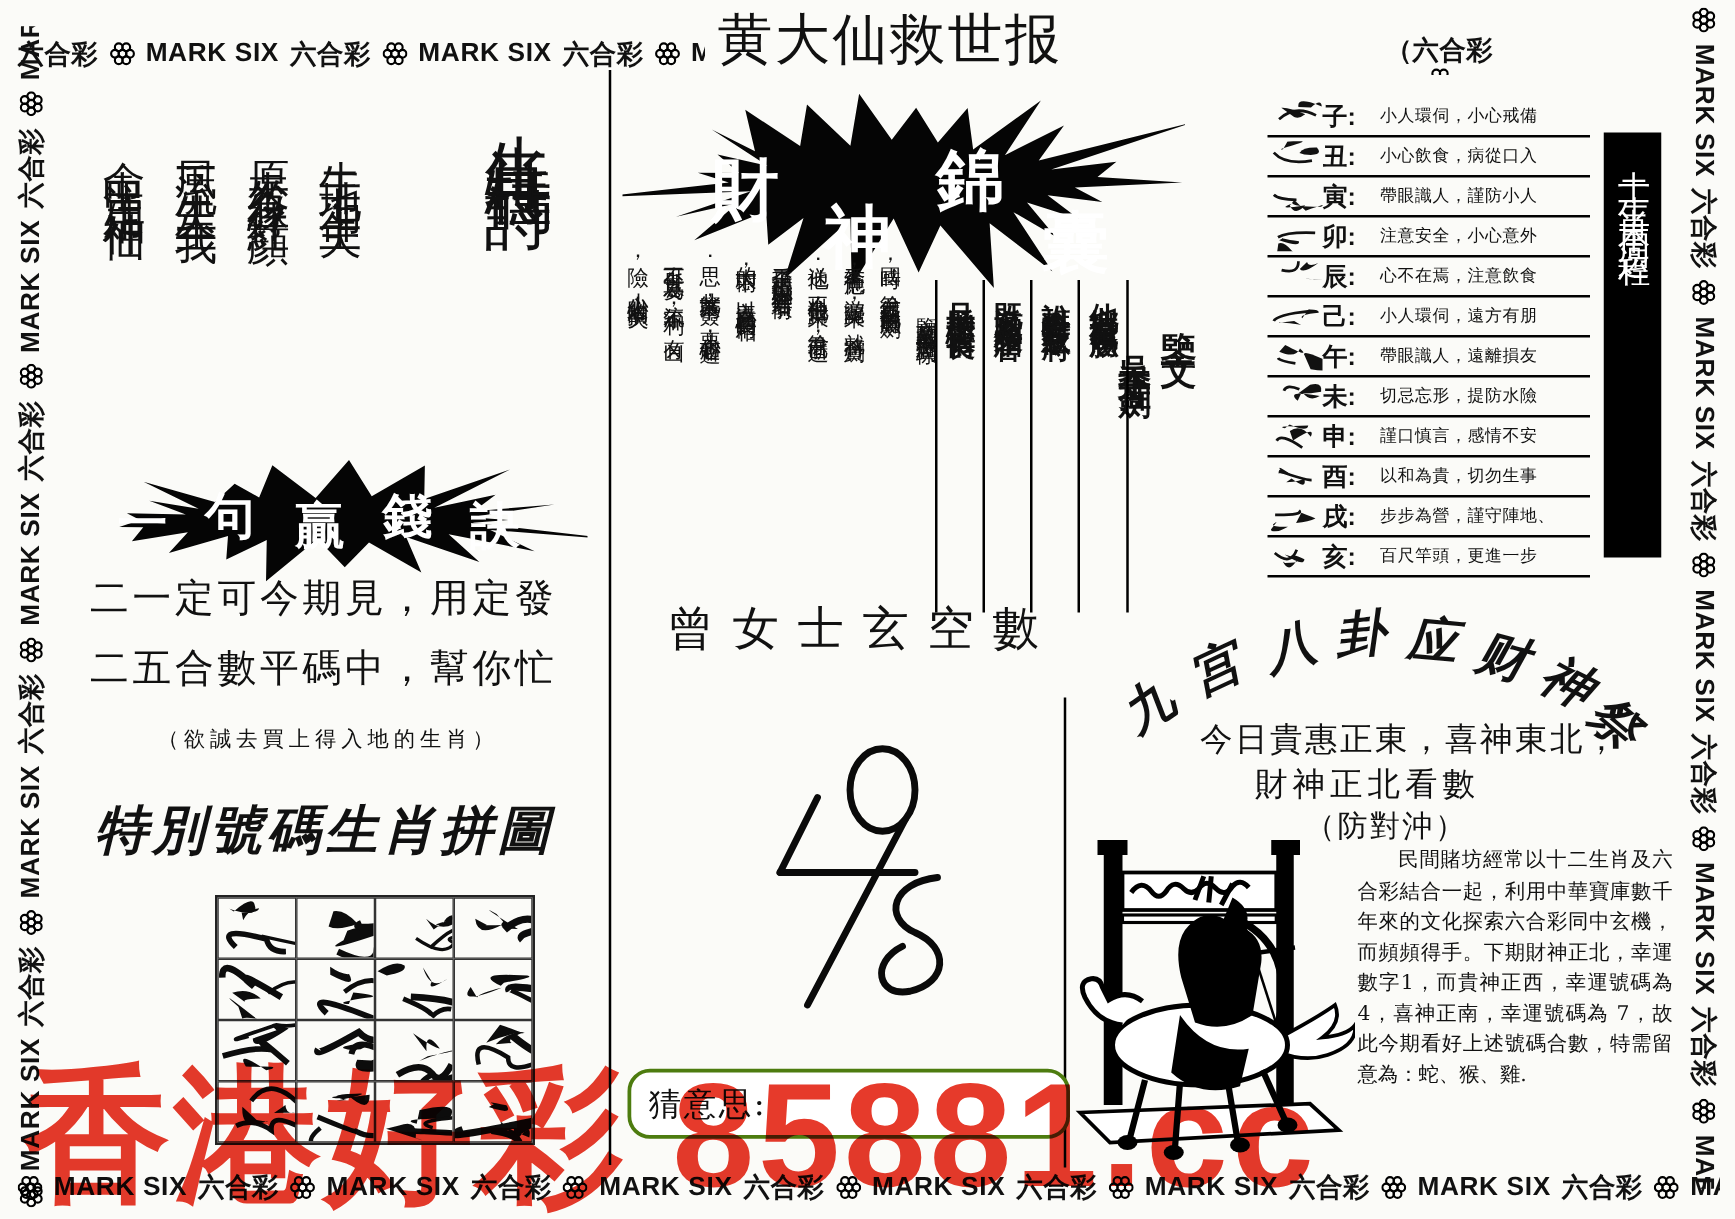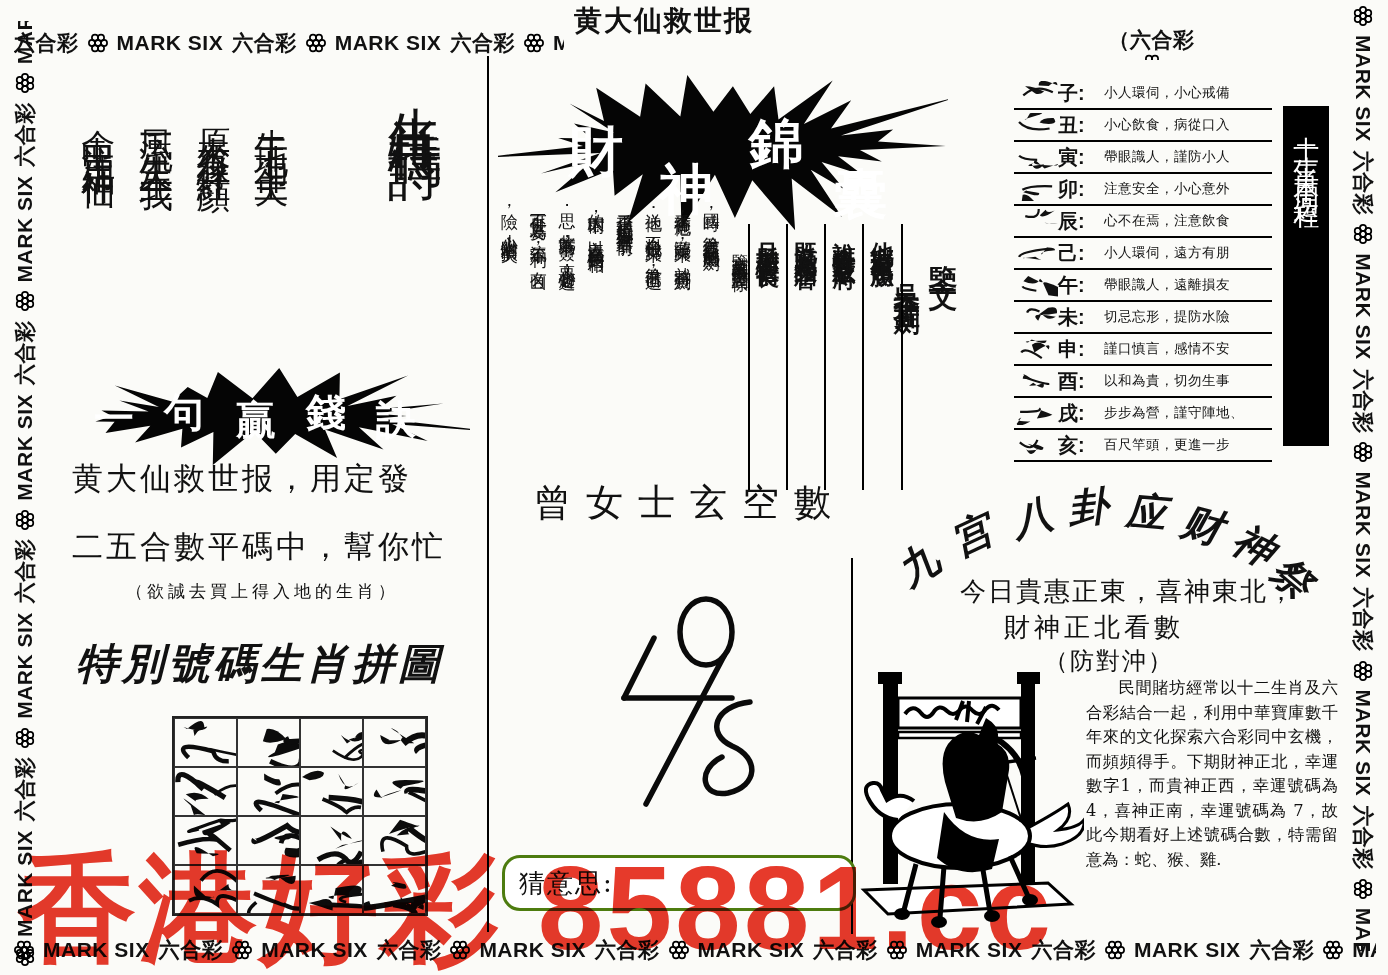--- a/index.html
+++ b/index.html
@@ -11,31 +11,31 @@
   
   .border-strip{position:absolute;white-space:nowrap;overflow:hidden;font-weight:bold;
                 font-size:21px;letter-spacing:.5px;height:34px;display:flex;align-items:center;}
   .border-strip span{margin-right:9px;}
   .border-strip svg{margin-right:9px;flex:none;}
   #left-border{left:8px;top:966px;width:945px;transform:rotate(-90deg);transform-origin:0 0;}
   #right-border{left:1380px;top:6px;width:945px;transform:rotate(90deg);transform-origin:0 0;}
   #top-border-left{left:14px;top:26px;width:550px;}
   #top-border-right{left:886px;top:26px;width:540px;flex-direction:column;}
   #bottom-border{left:14px;top:933px;width:1362px;}
-  #page-title{left:574px;top:2px;font-size:28px;font-weight:bold;letter-spacing:2px;text-align:center;}
+  #page-title{left:574px;top:2px;font-size:44px;font-weight:normal;letter-spacing:2px;text-align:center;}
   
   #divider-v1{left:487px;top:56px;width:2px;height:876px;background:#000;}
   #divider-v2{left:851px;top:558px;width:2px;height:376px;background:#000;}
   
   #poem-title{left:386px;top:64px;height:340px;font-size:54px;letter-spacing:10px;}
   #poem-lines{left:80px;top:102px;height:300px;display:flex;flex-direction:row-reverse;gap:22px;}
   #poem-lines .col{font-size:34px;letter-spacing:8px;}
   #banner1{left:56px;top:364px;}
   #tip-line1{left:72px;top:458px;font-size:31px;letter-spacing:3px;white-space:nowrap;}
-  #tip-line2{left:72px;top:514px;font-size:31px;letter-spacing:3px;white-space:nowrap;margin-top:12px;}
+  #tip-line2{left:72px;top:514px;font-size:31px;letter-spacing:3px;white-space:nowrap;}
   #tip-note{left:126px;top:580px;font-size:17px;letter-spacing:4px;}
   #puzzle-title{left:76px;top:636px;font-size:42px;font-weight:bold;font-style:italic;letter-spacing:4px;white-space:nowrap;}
   #puzzle-grid{left:172px;top:716px;display:grid;grid-template-columns:repeat(4,63px);
                grid-template-rows:repeat(4,49px);border:2px solid #222;}
   #puzzle-grid .cell{border:1px solid #333;overflow:hidden;}
   
   #banner2{left:498px;top:58px;}
   #jianwen-label{left:928px;top:242px;font-size:29px;letter-spacing:16px;font-weight:bold;}
   #verse-title{left:893px;top:264px;font-size:26px;font-weight:bold;letter-spacing:6px;}
   #verse-lines{left:748px;top:224px;height:266px;display:flex;flex-direction:row-reverse;}
@@ -345,21 +345,21 @@
 
 <svg class="abs" id="banner1" width="414" height="106" viewBox="0 0 414 106">
     <path d="M350.8,52.0 L321.9,54.2 L444.9,68.3 L336.2,59.9 L371.7,77.0 L302.9,63.3 L327.5,85.6 L268.9,65.6 L281.1,94.0 L239.2,69.9 L219.8,89.8 L198.0,67.2 L156.8,100.9 L157.4,68.0 L125.0,83.6 L126.4,64.8 L79.1,78.4 L94.3,61.7 L49.5,68.9 L58.6,57.8 L39.4,57.6 L56.0,52.0 L45.5,46.6 L92.6,47.5 L63.4,36.6 L102.9,43.0 L58.8,21.4 L115.9,37.5 L131.7,23.0 L151.3,34.0 L161.9,8.1 L196.5,34.3 L223.2,4.0 L241.4,32.9 L283.9,8.4 L283.4,35.2 L352.1,11.6 L291.5,42.1 L340.5,31.8 L323.1,44.9 L387.5,39.6 L320.2,49.8 Z" fill="#050505"></path>
     <text x="58" y="68" fill="#fff" font-size="40" font-weight="bold" font-family="&quot;DejaVu Serif&quot;,serif" text-anchor="middle">一</text>
     <text x="128" y="62" fill="#fff" font-size="40" font-weight="bold" font-family="&quot;DejaVu Serif&quot;,serif" text-anchor="middle">句</text>
     <text x="200" y="70" fill="#fff" font-size="40" font-weight="bold" font-family="&quot;DejaVu Serif&quot;,serif" text-anchor="middle">贏</text>
     <text x="270" y="62" fill="#fff" font-size="40" font-weight="bold" font-family="&quot;DejaVu Serif&quot;,serif" text-anchor="middle">錢</text>
     <text x="340" y="70" fill="#fff" font-size="40" font-weight="bold" font-family="&quot;DejaVu Serif&quot;,serif" text-anchor="middle">訣</text>
   </svg>
 
-<div class="abs serif" id="tip-line1">黄大仙救世报，用定發</div>
+<div class="abs serif" id="tip-line1">二一定可今期見，用定發</div>
 <div class="abs serif" id="tip-line2">二五合數平碼中，幫你忙</div>
 <div class="abs serif" id="tip-note">（欲誠去買上得入地的生肖）</div>
 
 <div class="abs" id="puzzle-title">特別號碼生肖拼圖</div>
 <div class="abs" id="puzzle-grid">
     <div class="cell"><svg width="61" height="47" viewBox="0 0 61 47">
         <path d="M8.468190126121044,7.982664242386818 q23.8453816389665,7.961148228496313 20.428905370645225,-2.4564361106604338 q-1.3506946992129087,-8.842543678823858 -16.853209663182497,4.596441797912121 Z" fill="#0c0c0c"></path>
         <path d="M18.312622440978885,10.990347646176815 q13.20449432823807,0.7361018285155296 13.942745202220976,-3.4330765712074935 q-8.270106483250856,1.1811438677832484 -12.741283971816301,9.558922089636326 Z" fill="#0c0c0c"></path>
         <path d="M13.614347684197128,38.6223022043705 q-18.552497439086437,-17.817130696494132 24.639320904389024,-6.271463606972247 q2.203465851955116,10.474947802722454 15.49036180227995,9.910576991736889" stroke="#0c0c0c" stroke-width="4.437987617915496" fill="none"></path>
         <path d="M34.18936586473137,29.923999940045178 q27.95938222669065,6.219032208900899 47.6361458026804,9.828854526858777 q-21.16099020000547,-13.00233812071383 21.139620282687247,-1.7924226131290197" stroke="#0c0c0c" stroke-width="2.570616399985738" fill="none"></path>

